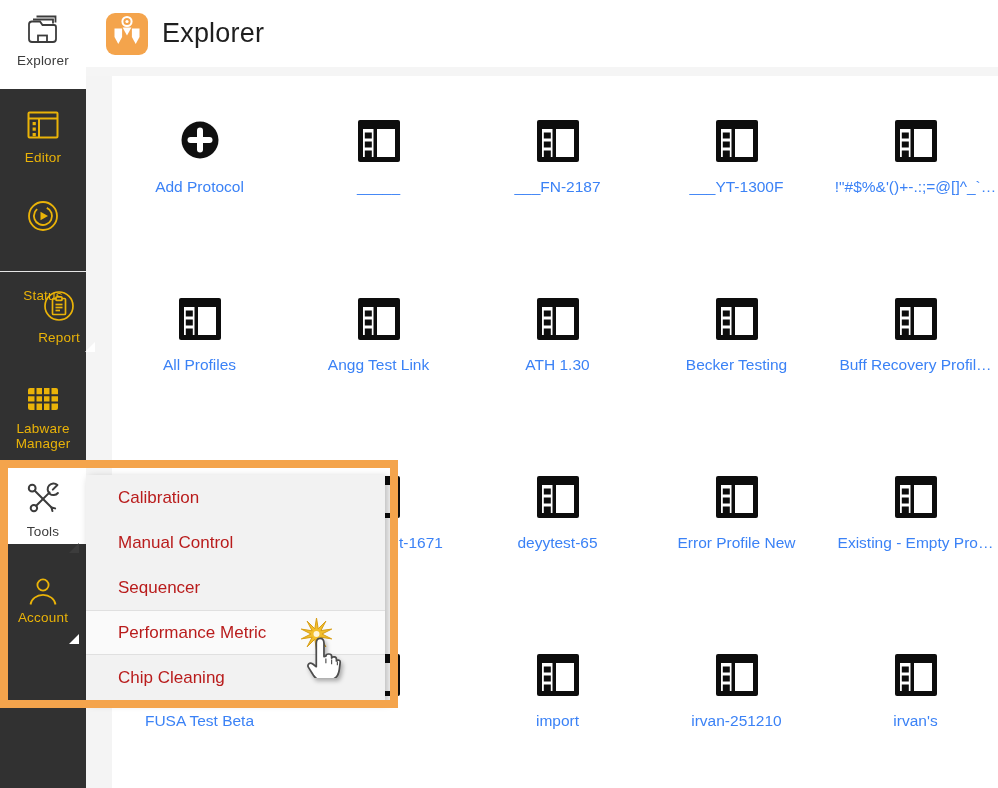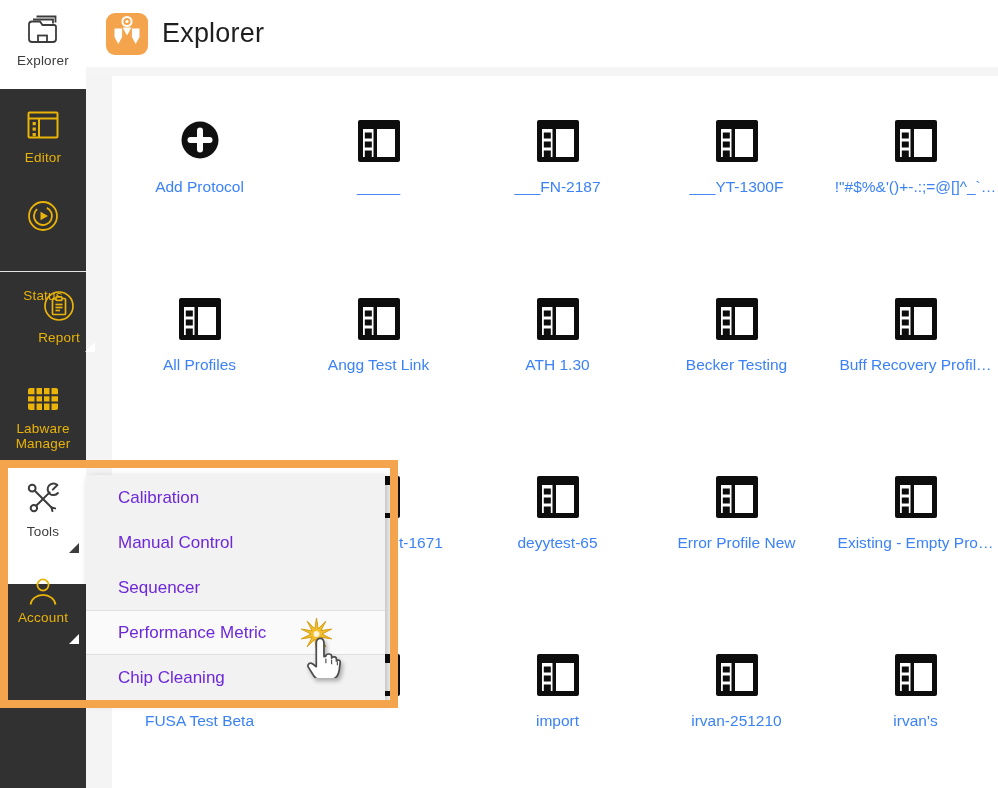--- a/index.html
+++ b/index.html
@@ -14,21 +14,21 @@
   .si-explorer{top:0;height:89px;}   .si-explorer .si-icn{margin-top:14px;}
   .si-explorer .si-label{margin-top:7px;}
   .si-editor{top:97px;height:84px;}  .si-editor .si-icn{margin-top:11px;}
   .si-editor .si-label{margin-top:8px;}
   .si-status{top:187px;height:84px;gap:47px;} .si-status .si-icn{margin-top:11px;}
   .si-status .si-label{margin-top:7px;}
   .si-report{top:281px;height:91px;padding-left:16px;} .si-report .si-icn{margin-top:7px;}
   .si-report .si-label{margin-top:6px;}
   .si-labware{top:373px;height:92px;}.si-labware .si-icn{margin-top:11px;}
   .si-labware .si-label{margin-top:7px;width:76px;}
-  .si-tools{top:468px;height:116px;}  .si-tools .si-icn{margin-top:12px;}
+  .si-tools{top:468px;height:76px;}  .si-tools .si-icn{margin-top:12px;}
   .si-tools .si-label{margin-top:6px;}
   .si-account{top:564px;height:92px;}.si-account .si-icn{margin-top:10px;}
   .si-account .si-label{}
   .sb-divider{position:absolute;left:0;top:271px;width:86px;height:1px;background:#e6e6e6;}
   .expand{position:absolute;right:7px;width:0;height:0;border-left:10px solid transparent;}
   .expand.light{border-bottom:10px solid #fff;}
   .expand.dark{border-bottom:10px solid #3c3c3c;}
   .si-report .expand{top:61px;} .si-tools .expand{top:75px;} .si-account .expand{top:70px;}
 
   
@@ -40,21 +40,21 @@
 
   
   .grid{position:absolute;left:110px;top:96px;width:895px;z-index:2;display:grid;grid-template-columns:repeat(5,179px);grid-auto-rows:178px;}
   .cell{position:relative;}
   .cell .tile-icn{position:absolute;left:50%;top:24px;transform:translateX(-50%);}
   .cell .tile-label{position:absolute;left:0;right:0;top:81px;text-align:center;font-size:15.5px;line-height:20px;color:#3b82f6;white-space:nowrap;}
   .cell .tile-label.fragment{left:96px;right:auto;text-align:left;padding-left:14px;}
 
   
   .menu{position:absolute;left:86px;top:475px;width:299px;height:225px;z-index:5;background:#fff;box-shadow:3px 3px 8px rgba(0,0,0,0.28);}
-  .menu-item{height:45px;background:#f2f2f2;display:flex;align-items:center;padding-left:32px;box-sizing:border-box;font-size:17px;color:#6d28d9;cursor:pointer;}
+  .menu-item{height:45px;background:#f2f2f2;display:flex;align-items:center;padding-left:32px;box-sizing:border-box;font-size:17px;color:#b91c1c;cursor:pointer;}
   .menu-item.hovered{background:#fafafa;border-top:1px solid #e0e0e0;border-bottom:1px solid #e0e0e0;height:45px;}
 
   
   .hl-box{position:absolute;left:0;top:460px;width:398px;height:248px;border:8px solid #F4A44C;box-sizing:border-box;z-index:6;pointer-events:none;}
 
   
   .fx-star{position:absolute;left:299px;top:616px;z-index:7;}
   .fx-hand{position:absolute;left:300px;top:618px;z-index:8;filter:drop-shadow(2px 3px 2px rgba(0,0,0,0.30));}
 </style>
 </head>

